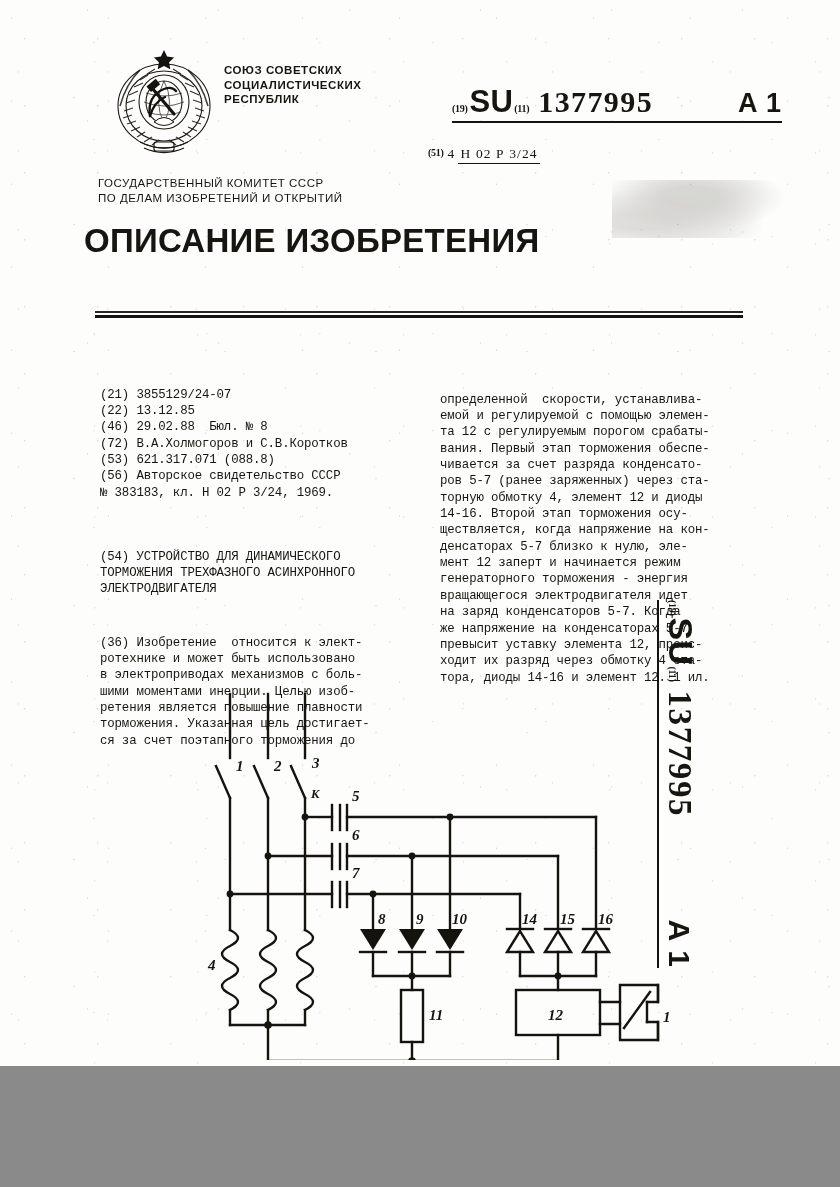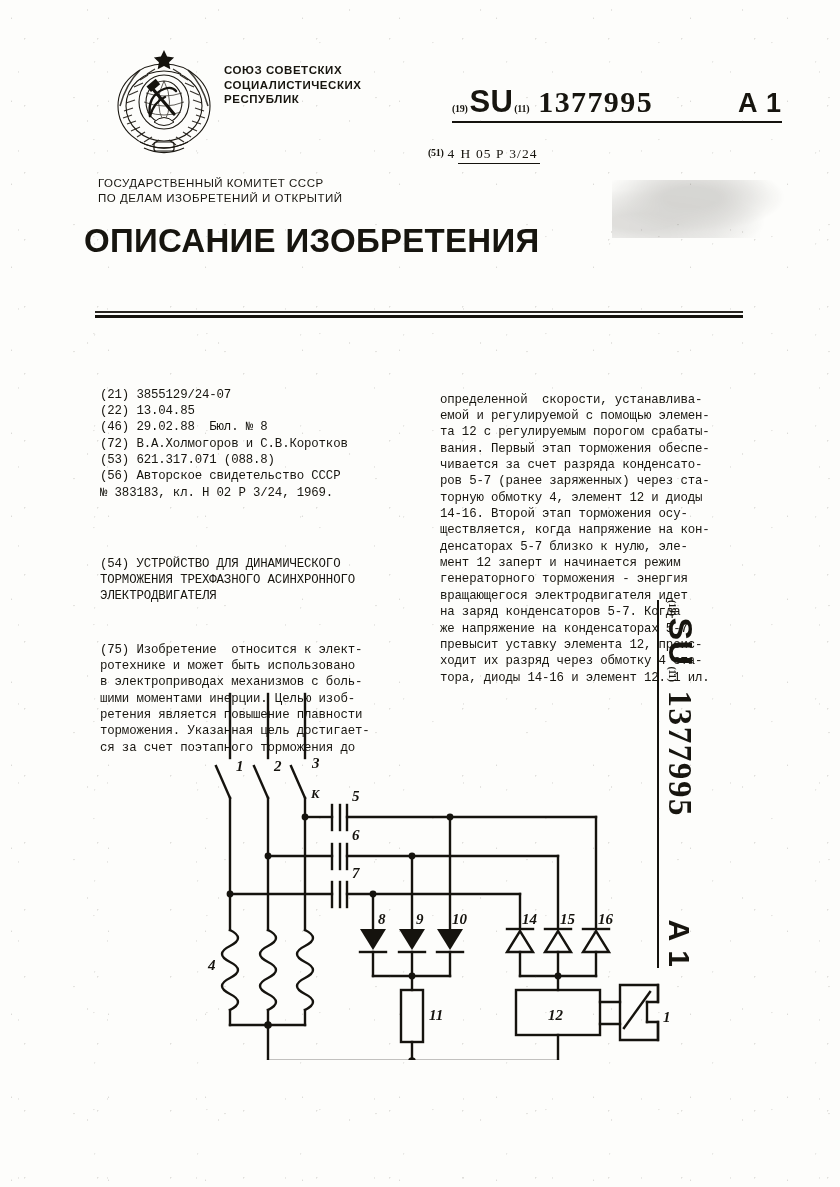--- a/index.html
+++ b/index.html
@@ -4,21 +4,21 @@
 <title>SU 1377995 A1</title>
 <style>
   html, body {
     margin: 0;
     padding: 0;
     background: #8a8a8a;
   }
   #page {
     position: relative;
     width: 840px;
-    height: 1187px;
+    height: 1066px;
     margin: 0 auto;
     background: #fdfdfb;
     overflow: hidden;
     font-family: "Liberation Sans", sans-serif;
     color: #17150f;
   }
 
   
   #speckle {
     position: absolute;
@@ -145,21 +145,21 @@
     font-size: 12.4px;
     line-height: 16.35px;
     letter-spacing: -.15px;
     white-space: pre;
   }
   .col-left  { left: 100px; top: 354px; }
   .col-right { left: 440px; top: 355px; }
 
   .biblio { margin: 0; }
   .inv-title {
-    margin-top: 22px;
+    margin-top: 15px;
     text-transform: none;
   }
   .abstract { margin-top: 4px; }
 
   
   .side {
     position: absolute;
     left: 700px; top: 600px;
     width: 380px;
     transform: rotate(90deg);
@@ -274,42 +274,42 @@
       <span class="inid-sm">(19)</span>
       <span class="su-big">SU</span>
       <span class="inid-sm">(11)</span>
       <span class="num-big">1377995</span>
       <span class="kind-big">A 1</span>
     </div>
   </div>
 
   <div class="ipc">
     <span class="inid-sm">(51)</span><span>4</span>
-    <span class="inner">Н 05 Р 3/24</span>
+    <span class="inner">Н 02 Р 3/24</span>
   </div>
 
   <div class="smudge"></div>
 
   <div class="title-main">ОПИСАНИЕ ИЗОБРЕТЕНИЯ</div>
 
   <div class="rule-thin"></div>
   <div class="rule-thick"></div>
 
   <div class="col col-left">
     <div class="biblio"><span>(21) 3855129/24-07
-(22) 13.04.85
+(22) 13.12.85
 (46) 29.02.88  Бюл. № 8
 (72) В.А.Холмогоров и С.В.Коротков
 (53) 621.317.071 (088.8)
 (56) Авторское свидетельство СССР
 № 383183, кл. Н 02 Р 3/24, 1969.</span></div>
     <div class="inv-title"><span>(54) УСТРОЙСТВО ДЛЯ ДИНАМИЧЕСКОГО
 ТОРМОЖЕНИЯ ТРЕХФАЗНОГО АСИНХРОННОГО
 ЭЛЕКТРОДВИГАТЕЛЯ</span></div>
-    <div class="abstract"><span>(75) Изобретение  относится к элект-
+    <div class="abstract"><span>(36) Изобретение  относится к элект-
 ротехнике и может быть использовано
 в электроприводах механизмов с боль-
 шими моментами инерции. Целью изоб-
 ретения является повышение плавности
 торможения. Указанная цель достигает-
 ся за счет поэтапного торможения до</span></div>
   </div>
 
   <div class="col col-right">
     <div class="abstract"><span>определенной  скорости, устанавлива-

